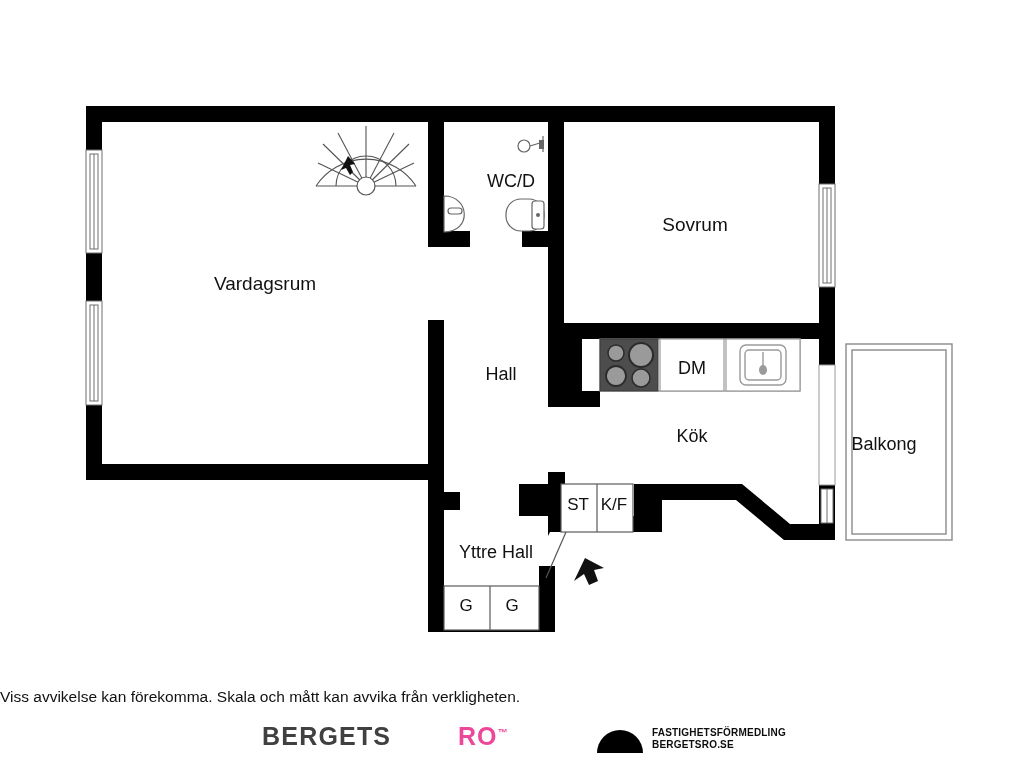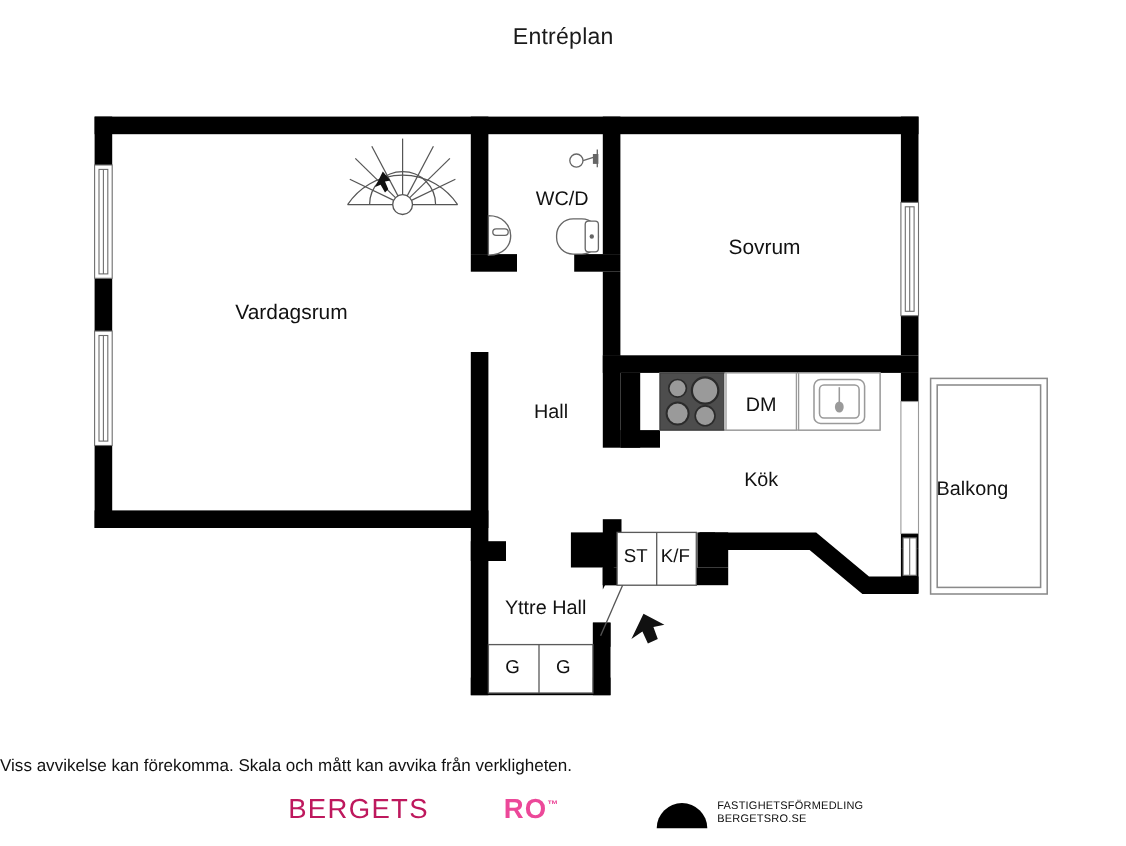--- a/index.html
+++ b/index.html
@@ -59,23 +59,23 @@
     left: 0;
     top: 718px;
     width: 1024px;
     height: 44px;
   }
   .logo-bergets {
     position: absolute;
     left: 262px;
     top: 4px;
     font-size: 25px;
-    font-weight: 400;
+    font-weight: 700;
     letter-spacing: 1.2px;
-    color: #be185d;
+    color: #404040;
   }
   .logo-ro {
     position: absolute;
     left: 458px;
     top: 4px;
     font-size: 25px;
     font-weight: 700;
     letter-spacing: 1px;
     color: #ec4899;
   }
@@ -91,33 +91,33 @@
     width: 46px;
     height: 23px;
     background: #000000;
     border-radius: 23px 23px 0 0;
   }
   .logo-mark-text {
     position: absolute;
     left: 652px;
     top: 9px;
     line-height: 11.5px;
+    font-weight: bold;
   }
   .logo-mark-text div {
     font-size: 10px;
     letter-spacing: 0.2px;
     color: #0d0d0d;
   }
 </style>
 </head>
 <body>
 
 <div id="page">
 
-  <div id="plan-title">Entréplan</div>
 
   <svg id="floorplan-svg" width="1024" height="769" viewBox="0 0 1024 769">
 
     <g>
       <rect x="846" y="344" width="106" height="196" fill="#ffffff" stroke="#8a8a8a" stroke-width="1.4"></rect>
       <rect x="852" y="350" width="94" height="184" fill="#ffffff" stroke="#8a8a8a" stroke-width="1.4"></rect>
     </g>
 
     <g fill="#000000">
 

